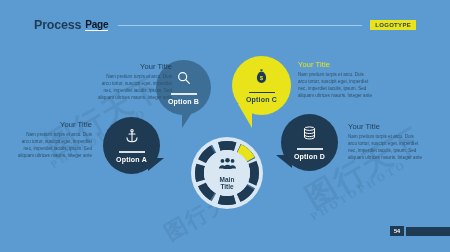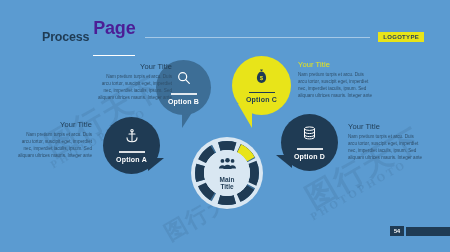--- a/index.html
+++ b/index.html
@@ -23,31 +23,31 @@
     pointer-events: none;
     white-space: nowrap;
     user-select: none;
   }
   .wm-cn { font-size: 30px; letter-spacing: 2px; }
   .wm-en { font-size: 11px; letter-spacing: 3px; }
 
   
   .header {
     position: absolute; left: 34px; top: 18px;
-    display: flex; align-items: center; width: 382px; margin-left: 8px;
+    display: flex; align-items: center; width: 382px;
   }
   .hdr-a {
     font-size: 12.5px; font-weight: bold; color: #1f3b54;
     letter-spacing: -0.2px;
   }
   .hdr-b {
-    font-size: 18px; font-weight: bold; color: #4c1d95;
+    font-size: 10px; font-weight: bold; color: #0f172a;
     margin-left: 4px;
     border-bottom: 1.5px solid #ffffff;
-    padding-bottom: 16px;
+    padding-bottom: 0px;
     letter-spacing: -0.2px;
   }
   .hdr-rule {
     flex: 1; height: 1px; background: rgba(255,255,255,0.45);
     margin: 0 8px 0 10px;
   }
   .logotype {
     background: #e8e419; color: #2b4257;
     font-size: 6px; font-weight: bold; letter-spacing: 0.3px;
     padding: 2px 5px;

